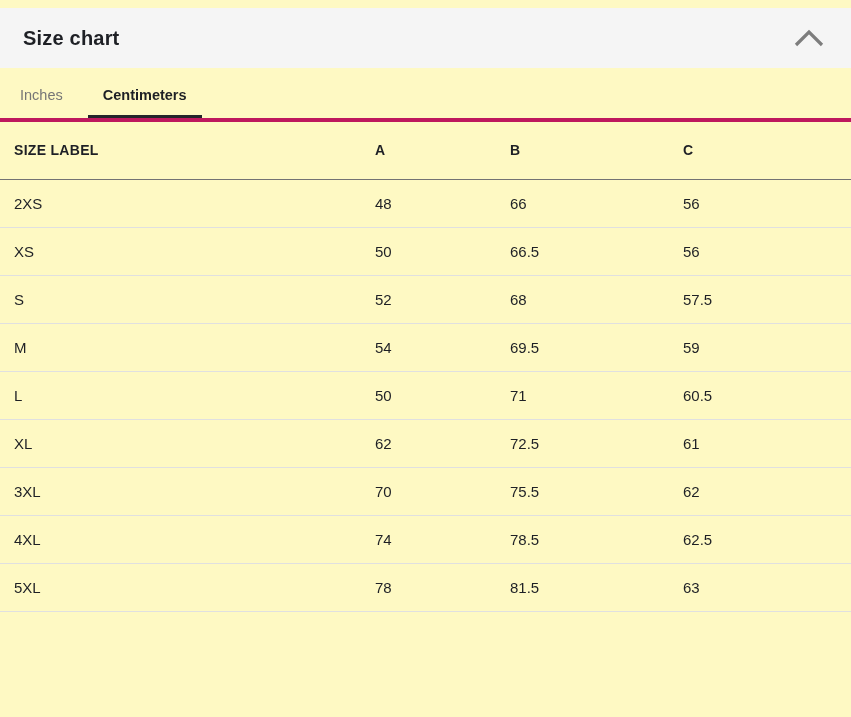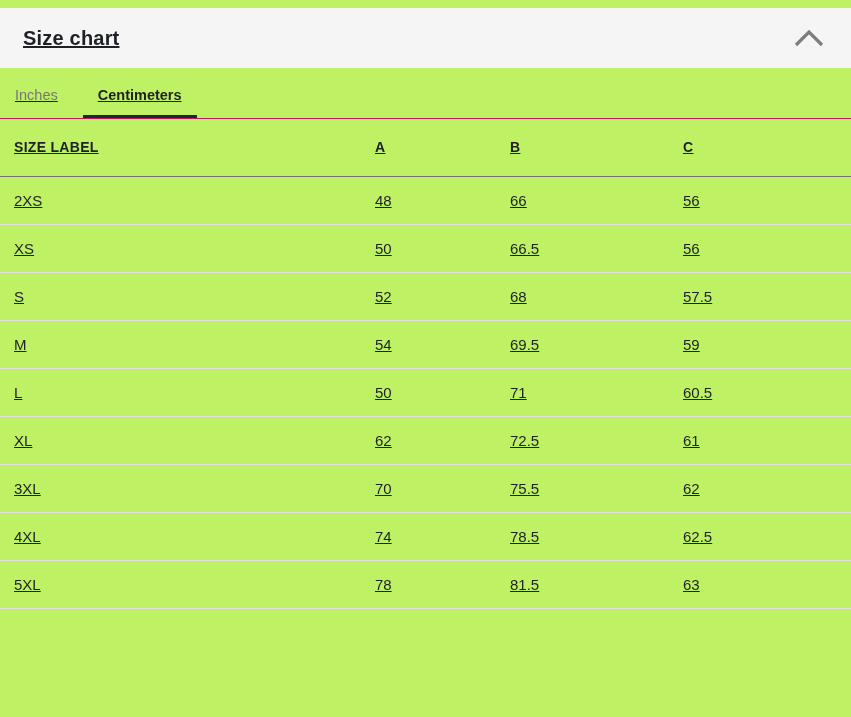--- a/index.html
+++ b/index.html
@@ -4,24 +4,23 @@
 <style>
   * { margin: 0; padding: 0; box-sizing: border-box; }
   html, body { background: #ffffff; }
   body {
     font-family: "Liberation Sans", "DejaVu Sans", sans-serif;
     color: #1e2025;
   }
   .panel {
     width: 851px;
     height: 717px;
-    background: #bef264;
+    background: #fef9c3;
     overflow: hidden;
     position: relative;
-    text-decoration: underline;
   }
   
   .header-bar {
     margin-top: 8px;
     height: 60px;
     background: #f5f5f5;
     display: flex;
     align-items: center;
     justify-content: space-between;
     padding: 0 26px 0 23px;
@@ -34,21 +33,22 @@
     color: #1e2025;
   }
   .chevron {
     width: 32px;
     height: 20px;
     display: block;
   }
   
   .tabs {
     display: flex;
-    border-bottom: 1px solid #be185d;
+    padding-left: 5px;
+    border-bottom: 4px solid #be185d;
     margin-top: 10px;
   }
   .tab {
     padding: 0 15px;
     height: 40px;
     line-height: 34px;
     font-size: 14.5px;
     color: #767676;
     cursor: pointer;
     border-bottom: 3px solid transparent;

